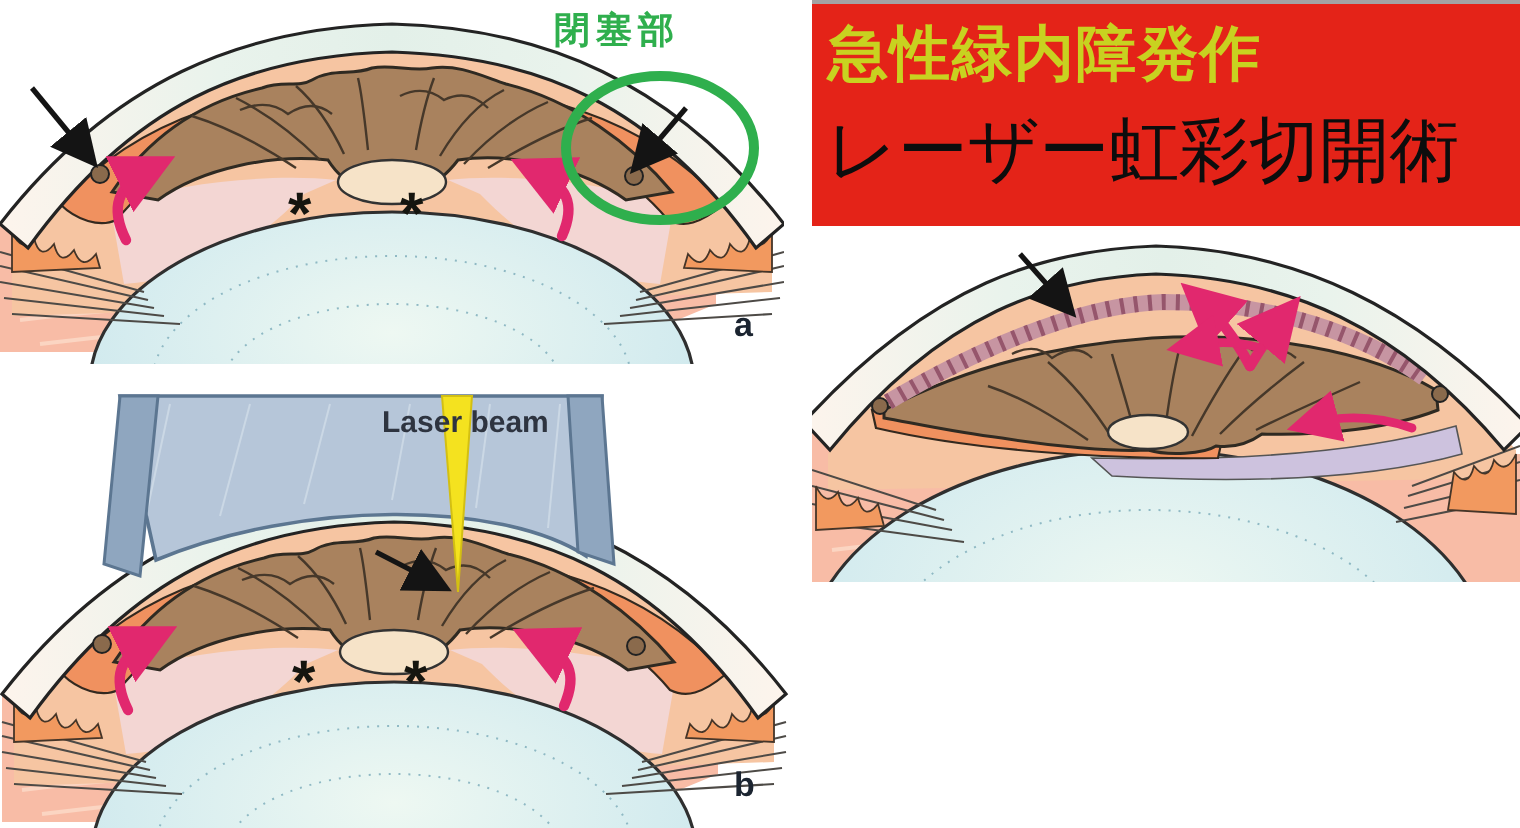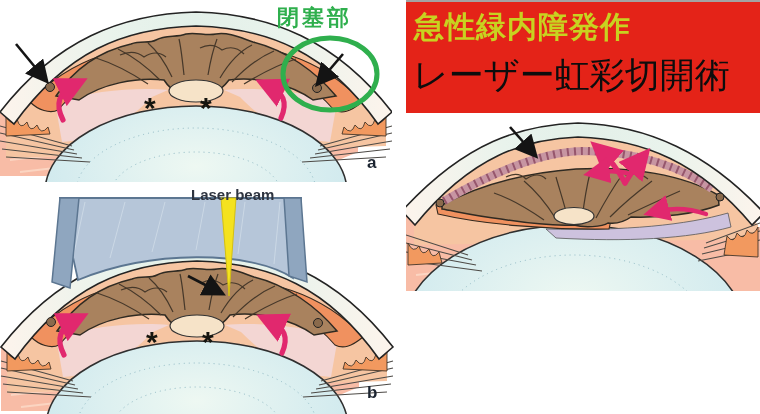--- a/index.html
+++ b/index.html
@@ -3,22 +3,22 @@
 <meta charset="utf-8">
 <style>
   html,body{margin:0;padding:0;background:#ffffff;}
   body{font-family:"Liberation Sans", sans-serif;}
   #stage{position:relative;width:760px;height:414px;background:#ffffff;overflow:hidden;}
   .abs{position:absolute;}
   svg{display:block;}
   .overlay-text{position:absolute;white-space:nowrap;}
 
   
-  #occlusion-label{left:277px;top:3px;font-size:22px;font-weight:bold;letter-spacing:3px;color:var(--annotation-green,#2FAF4D);}
-  #laser-label{left:191px;top:186px;font-size:15px;font-weight:600;color:#2E3440;}
+  #occlusion-label{left:277px;top:3px;font-size:18px;font-weight:bold;letter-spacing:3px;color:var(--annotation-green,#2FAF4D);}
+  #laser-label{left:191px;top:203px;font-size:15px;font-weight:600;color:#2E3440;}
   .panel-letter{font-size:17px;font-weight:bold;color:#1B2430;}
   #label-a{left:367px;top:153px;}
   #label-b{left:367px;top:383px;}
   .asterisk{font-size:30px;font-weight:bold;color:#15150f;line-height:1;}
   #ast-a1{left:144px;top:93px;}
   #ast-a2{left:200px;top:93px;}
   #ast-b1{left:146px;top:327px;}
   #ast-b2{left:202px;top:327px;}
 
   #banner{left:406px;top:0;width:396px;height:113px;background:var(--banner-bg,#E42318);border-top:2px solid #a3a3a3;box-sizing:border-box;}

